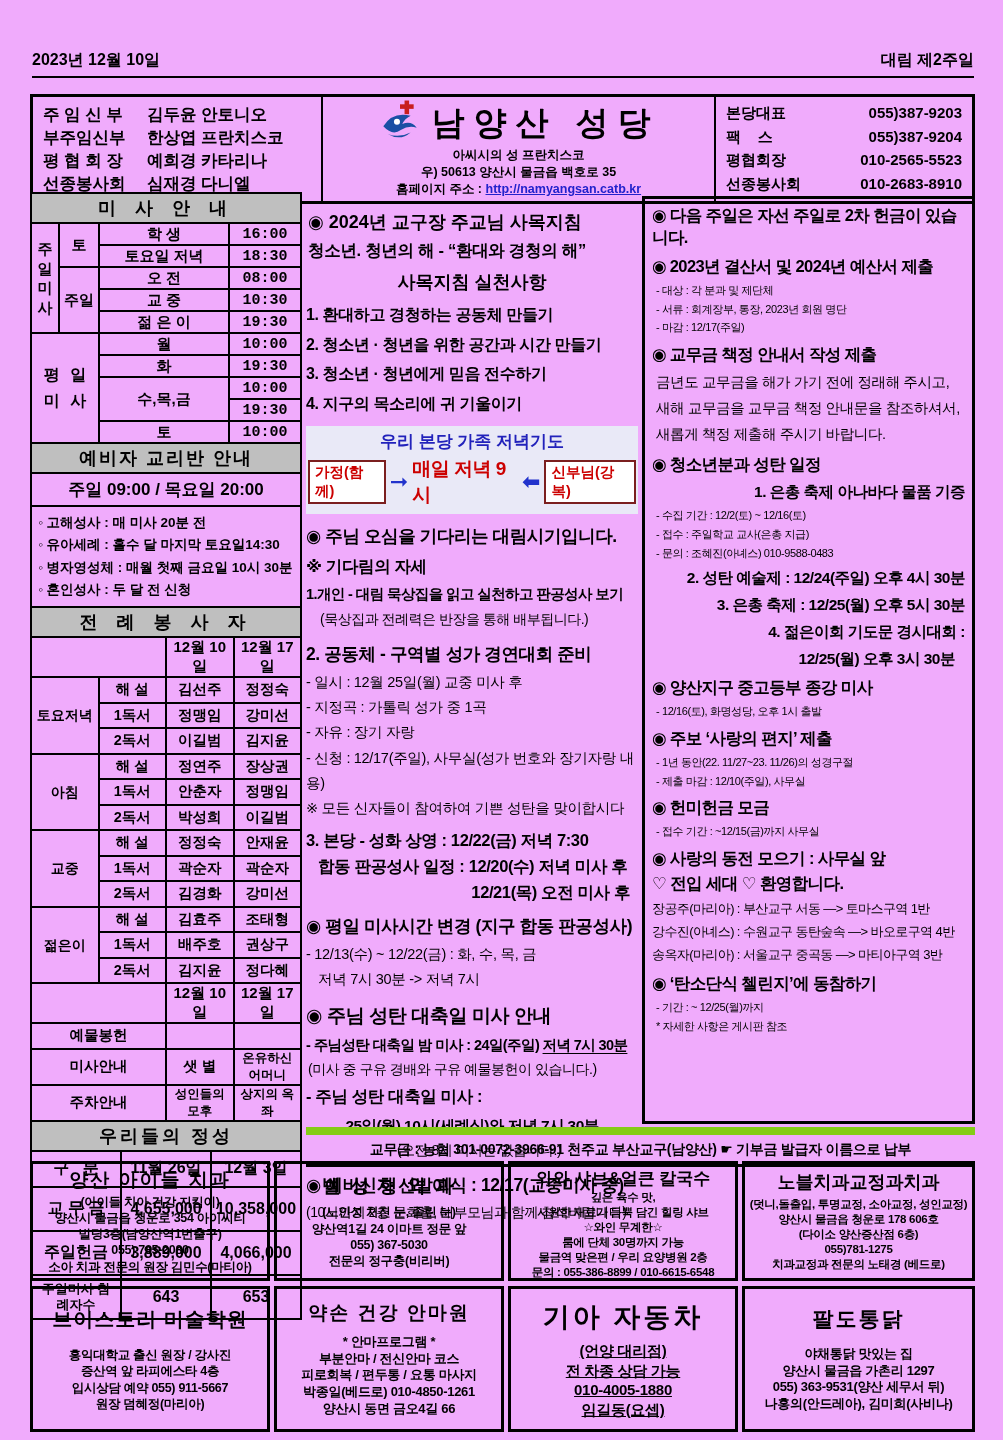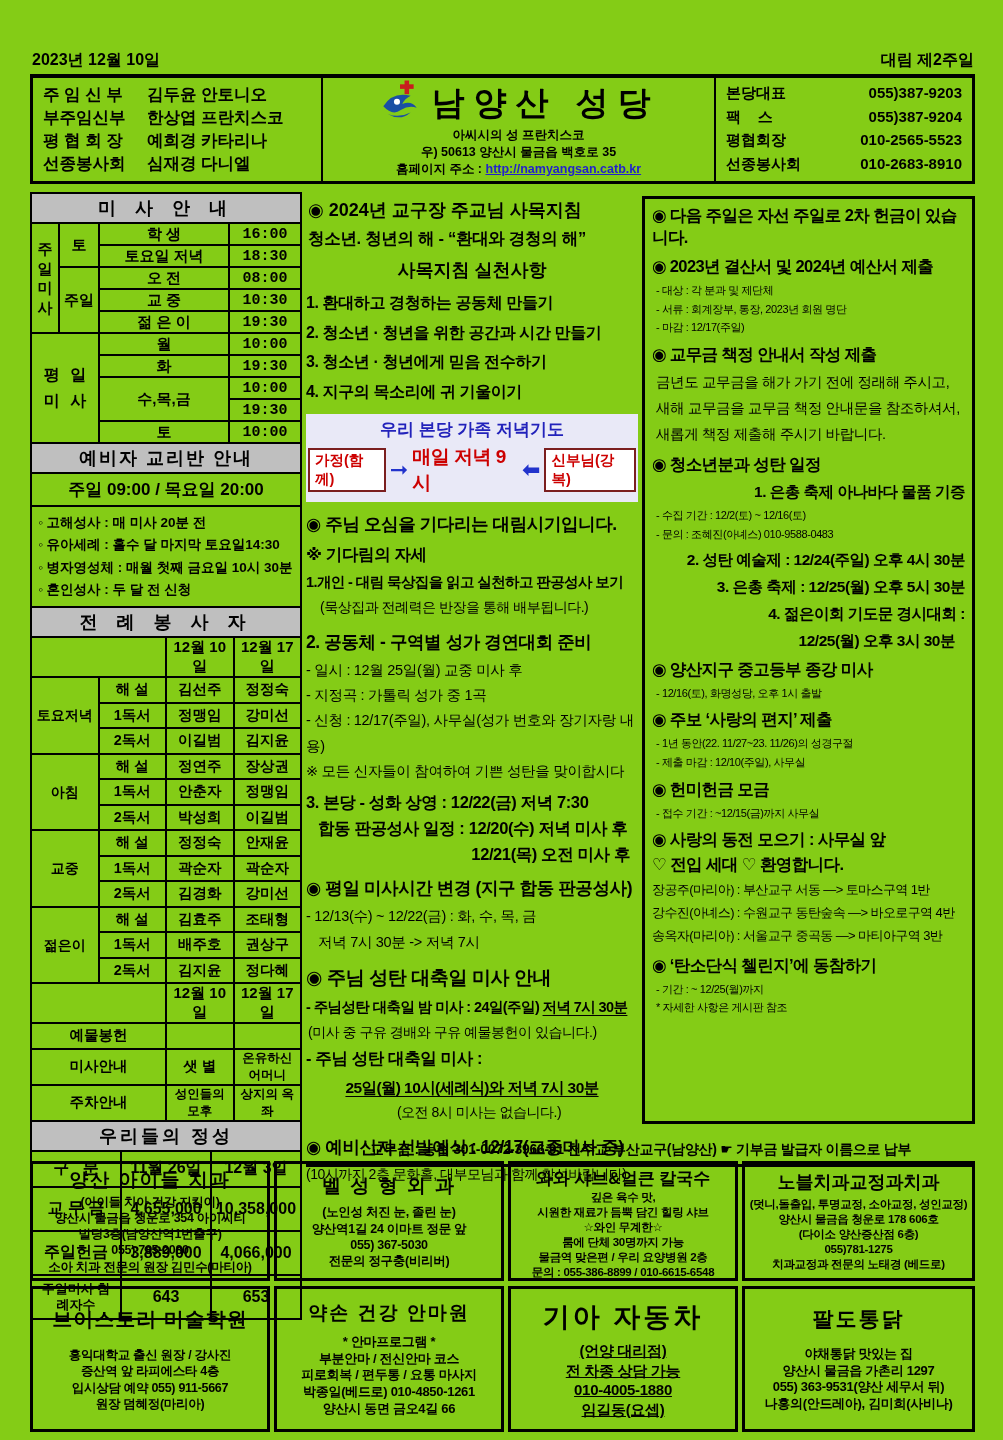--- a/index.html
+++ b/index.html
@@ -1,24 +1,24 @@
 <!DOCTYPE html>
 <html><head>
 <meta charset="utf-8">
 <style>
   html,body{margin:0;padding:0;background:#fff;}
   body{font-family:"Liberation Sans","DejaVu Sans",sans-serif;color:#000;}
-  .page{position:relative;width:1003px;height:1440px;background:#84cc16;overflow:hidden;}
+  .page{position:relative;width:1003px;height:1440px;background:#f0abfc;overflow:hidden;}
 
   
   .dateline{position:absolute;left:32px;top:50px;width:942px;display:flex;justify-content:space-between;
     font-size:16px;font-weight:bold;border-bottom:2px solid #000;padding-bottom:5px;}
 
   
-  .masthead{position:absolute;left:30px;top:74px;width:939px;height:104px;border:3px solid #000;display:flex;}
+  .masthead{position:absolute;left:30px;top:94px;width:939px;height:104px;border:3px solid #000;display:flex;}
   .mh-left{width:268px;border-right:2px solid #000;padding:6px 10px;display:flex;flex-direction:column;justify-content:space-around;}
   .clergy-row{display:flex;font-size:16.5px;font-weight:bold;}
   .c-role{width:104px;white-space:pre;}
   .mh-center{flex:1;text-align:center;padding-top:2px;}
   .logo-line{display:flex;align-items:center;justify-content:center;gap:8px;}
   .church-name{font-size:33px;font-weight:bold;letter-spacing:9px;}
   .mh-sub{font-size:12.5px;font-weight:bold;line-height:1.35;}
   .url{color:#2222cc;text-decoration:underline;font-weight:bold;}
   .mh-right{width:236px;border-left:2px solid #000;padding:5px 10px;display:flex;flex-direction:column;justify-content:space-around;}
   .ct-row{display:flex;justify-content:space-between;font-size:15px;font-weight:bold;}
@@ -42,21 +42,21 @@
   .srv-table .role{width:54px;}
   .srv-table .dh{font-size:15px;}
   .srv-table .xl{font-size:14.5px;}
   .srv-table .sm{font-size:12.5px;}
   .off-table td{font-weight:bold;font-size:16px;height:42px;}
   .off-table .oh td{height:34px;}
   .off-table .ol{width:88px;white-space:pre;}
   .off-table .ol.small{font-size:13px;white-space:normal;line-height:1.2;padding:0 4px;}
 
   
-  .col-mid{position:absolute;left:306px;top:196px;width:332px;}
+  .col-mid{position:absolute;left:306px;top:208px;width:332px;}
   .m-t1{font-size:18px;font-weight:bold;margin:2px 0 6px 2px;}
   .m-t1b{font-size:16.5px;font-weight:bold;margin:0 0 8px 2px;letter-spacing:-0.3px;}
   .m-center-t{font-size:18px;font-weight:bold;text-align:center;margin:6px 0;}
   .m-num{font-size:16px;font-weight:bold;line-height:1.85;letter-spacing:-0.4px;}
   .prayer-box{background:#e9e9f7;margin:8px 0 10px 0;padding:4px 2px 6px 2px;}
   .prayer-title{color:#2222bb;font-weight:bold;font-size:17px;text-align:center;margin-bottom:3px;}
   .prayer-row{display:flex;align-items:center;justify-content:center;gap:4px;}
   .prayer-tag{border:2px solid #7b1f1f;color:#cc0000;font-weight:bold;font-size:14.5px;padding:1px 5px;background:#fff;}
   .arrow{color:#2233cc;font-weight:bold;font-size:22px;line-height:1;}
   .prayer-center{color:#cc0000;font-weight:bold;font-size:19px;letter-spacing:-0.5px;}
@@ -373,20 +373,21 @@
     </div>
 
     <div class="m-h">◉ 주님 오심을 기다리는 대림시기입니다.</div>
     <div class="m-h2">※ 기다림의 자세</div>
     <div class="m-li-b">1.개인 - 대림 묵상집을 읽고 실천하고 판공성사 보기</div>
     <div class="m-note">(묵상집과 전례력은 반장을 통해 배부됩니다.)</div>
     <div class="m-h">2. 공동체 - 구역별 성가 경연대회 준비</div>
     <div>
         <div class="m-li">- 일시 : 12월 25일(월) 교중 미사 후</div>
         <div class="m-li">- 지정곡 : 가톨릭 성가 중 1곡</div>
+        <div class="m-li">- 자유 : 장기 자랑</div>
         <div class="m-li">- 신청 : 12/17(주일), 사무실(성가 번호와 장기자랑 내용)</div>
       </div>
     <div class="m-li">※ 모든 신자들이 참여하여 기쁜 성탄을  맞이합시다</div>
     <div class="m-h2">3. 본당 - 성화 상영 : 12/22(금) 저녁 7:30</div>
     <div class="m-h2" style="margin-top:0;padding-left:12px;">합동 판공성사 일정 : 12/20(수) 저녁 미사 후</div>
     <div class="m-h2 m-right" style="margin-top:0;">12/21(목) 오전 미사 후</div>
 
     <div class="m-h">◉ 평일 미사시간 변경 (지구 합동 판공성사)</div>
     <div class="m-li">- 12/13(수) ~ 12/22(금) : 화, 수, 목, 금</div>
     <div class="m-li" style="padding-left:12px;">저녁 7시 30분 -&gt; 저녁 7시</div>
@@ -413,20 +414,21 @@
     <div class="r-t">◉ 교무금 책정 안내서 작성 제출</div>
     <div>
         <div class="r-body">금년도 교무금을 해가 가기 전에 정래해 주시고,</div>
         <div class="r-body">새해 교무금을 교무금 책정 안내문을 참조하셔서,</div>
         <div class="r-body">새롭게 책정 제출해 주시기 바랍니다.</div>
       </div>
     <div class="r-t">◉ 청소년분과 성탄 일정</div>
     <div class="r-n">1. 은총 축제 아나바다 물품 기증</div>
     <div>
         <div class="r-li">- 수집 기간 :  12/2(토) ~ 12/16(토)</div>
+        <div class="r-li">- 접수 :  주일학교 교사(은총 지급)</div>
         <div class="r-li">- 문의 :  조혜진(아녜스) 010-9588-0483</div>
       </div>
     <div class="r-n">2. 성탄 예술제 : 12/24(주일) 오후 4시 30분</div>
     <div class="r-n">3. 은총 축제 : 12/25(월) 오후 5시 30분</div>
     <div class="r-n">4. 젊은이회 기도문 경시대회 :</div>
     <div class="r-n r-right">12/25(월) 오후 3시 30분</div>
     <div class="r-t">◉ 양산지구 중고등부 종강 미사</div>
     <div class="r-li">- 12/16(토), 화명성당, 오후 1시 출발</div>
     <div class="r-t">◉ 주보 ‘사랑의 편지’ 제출</div>
     <div>

